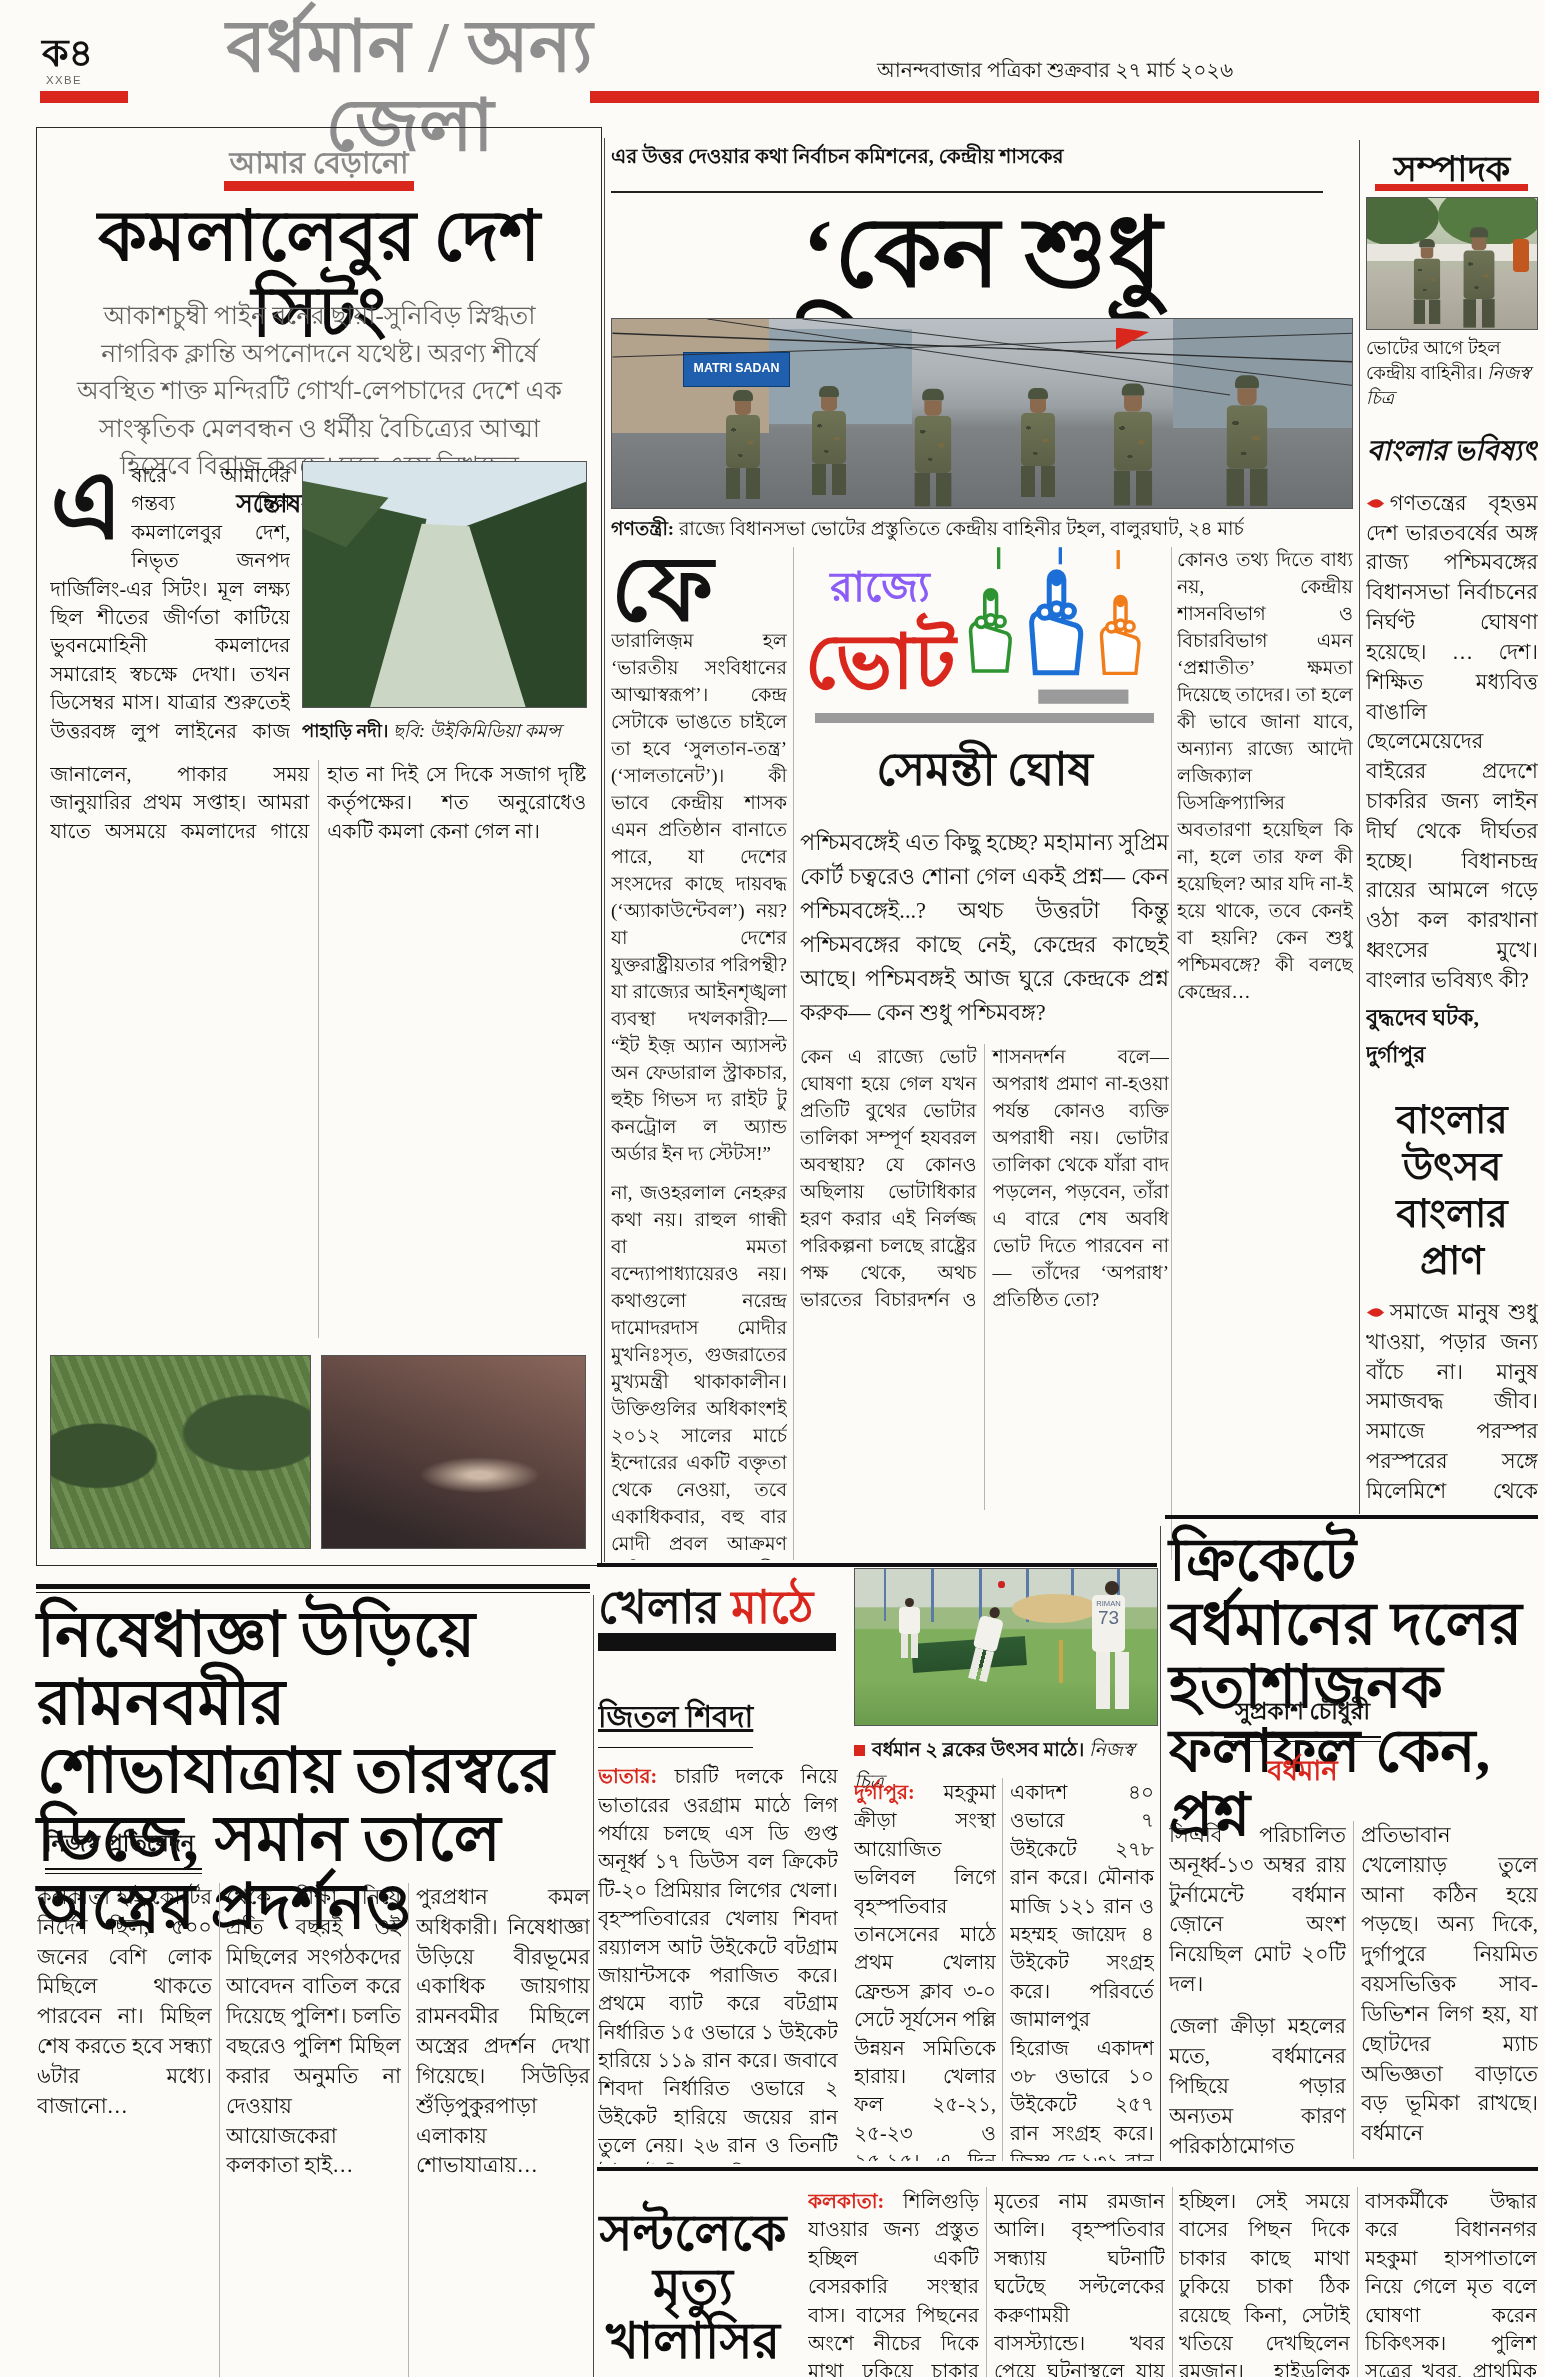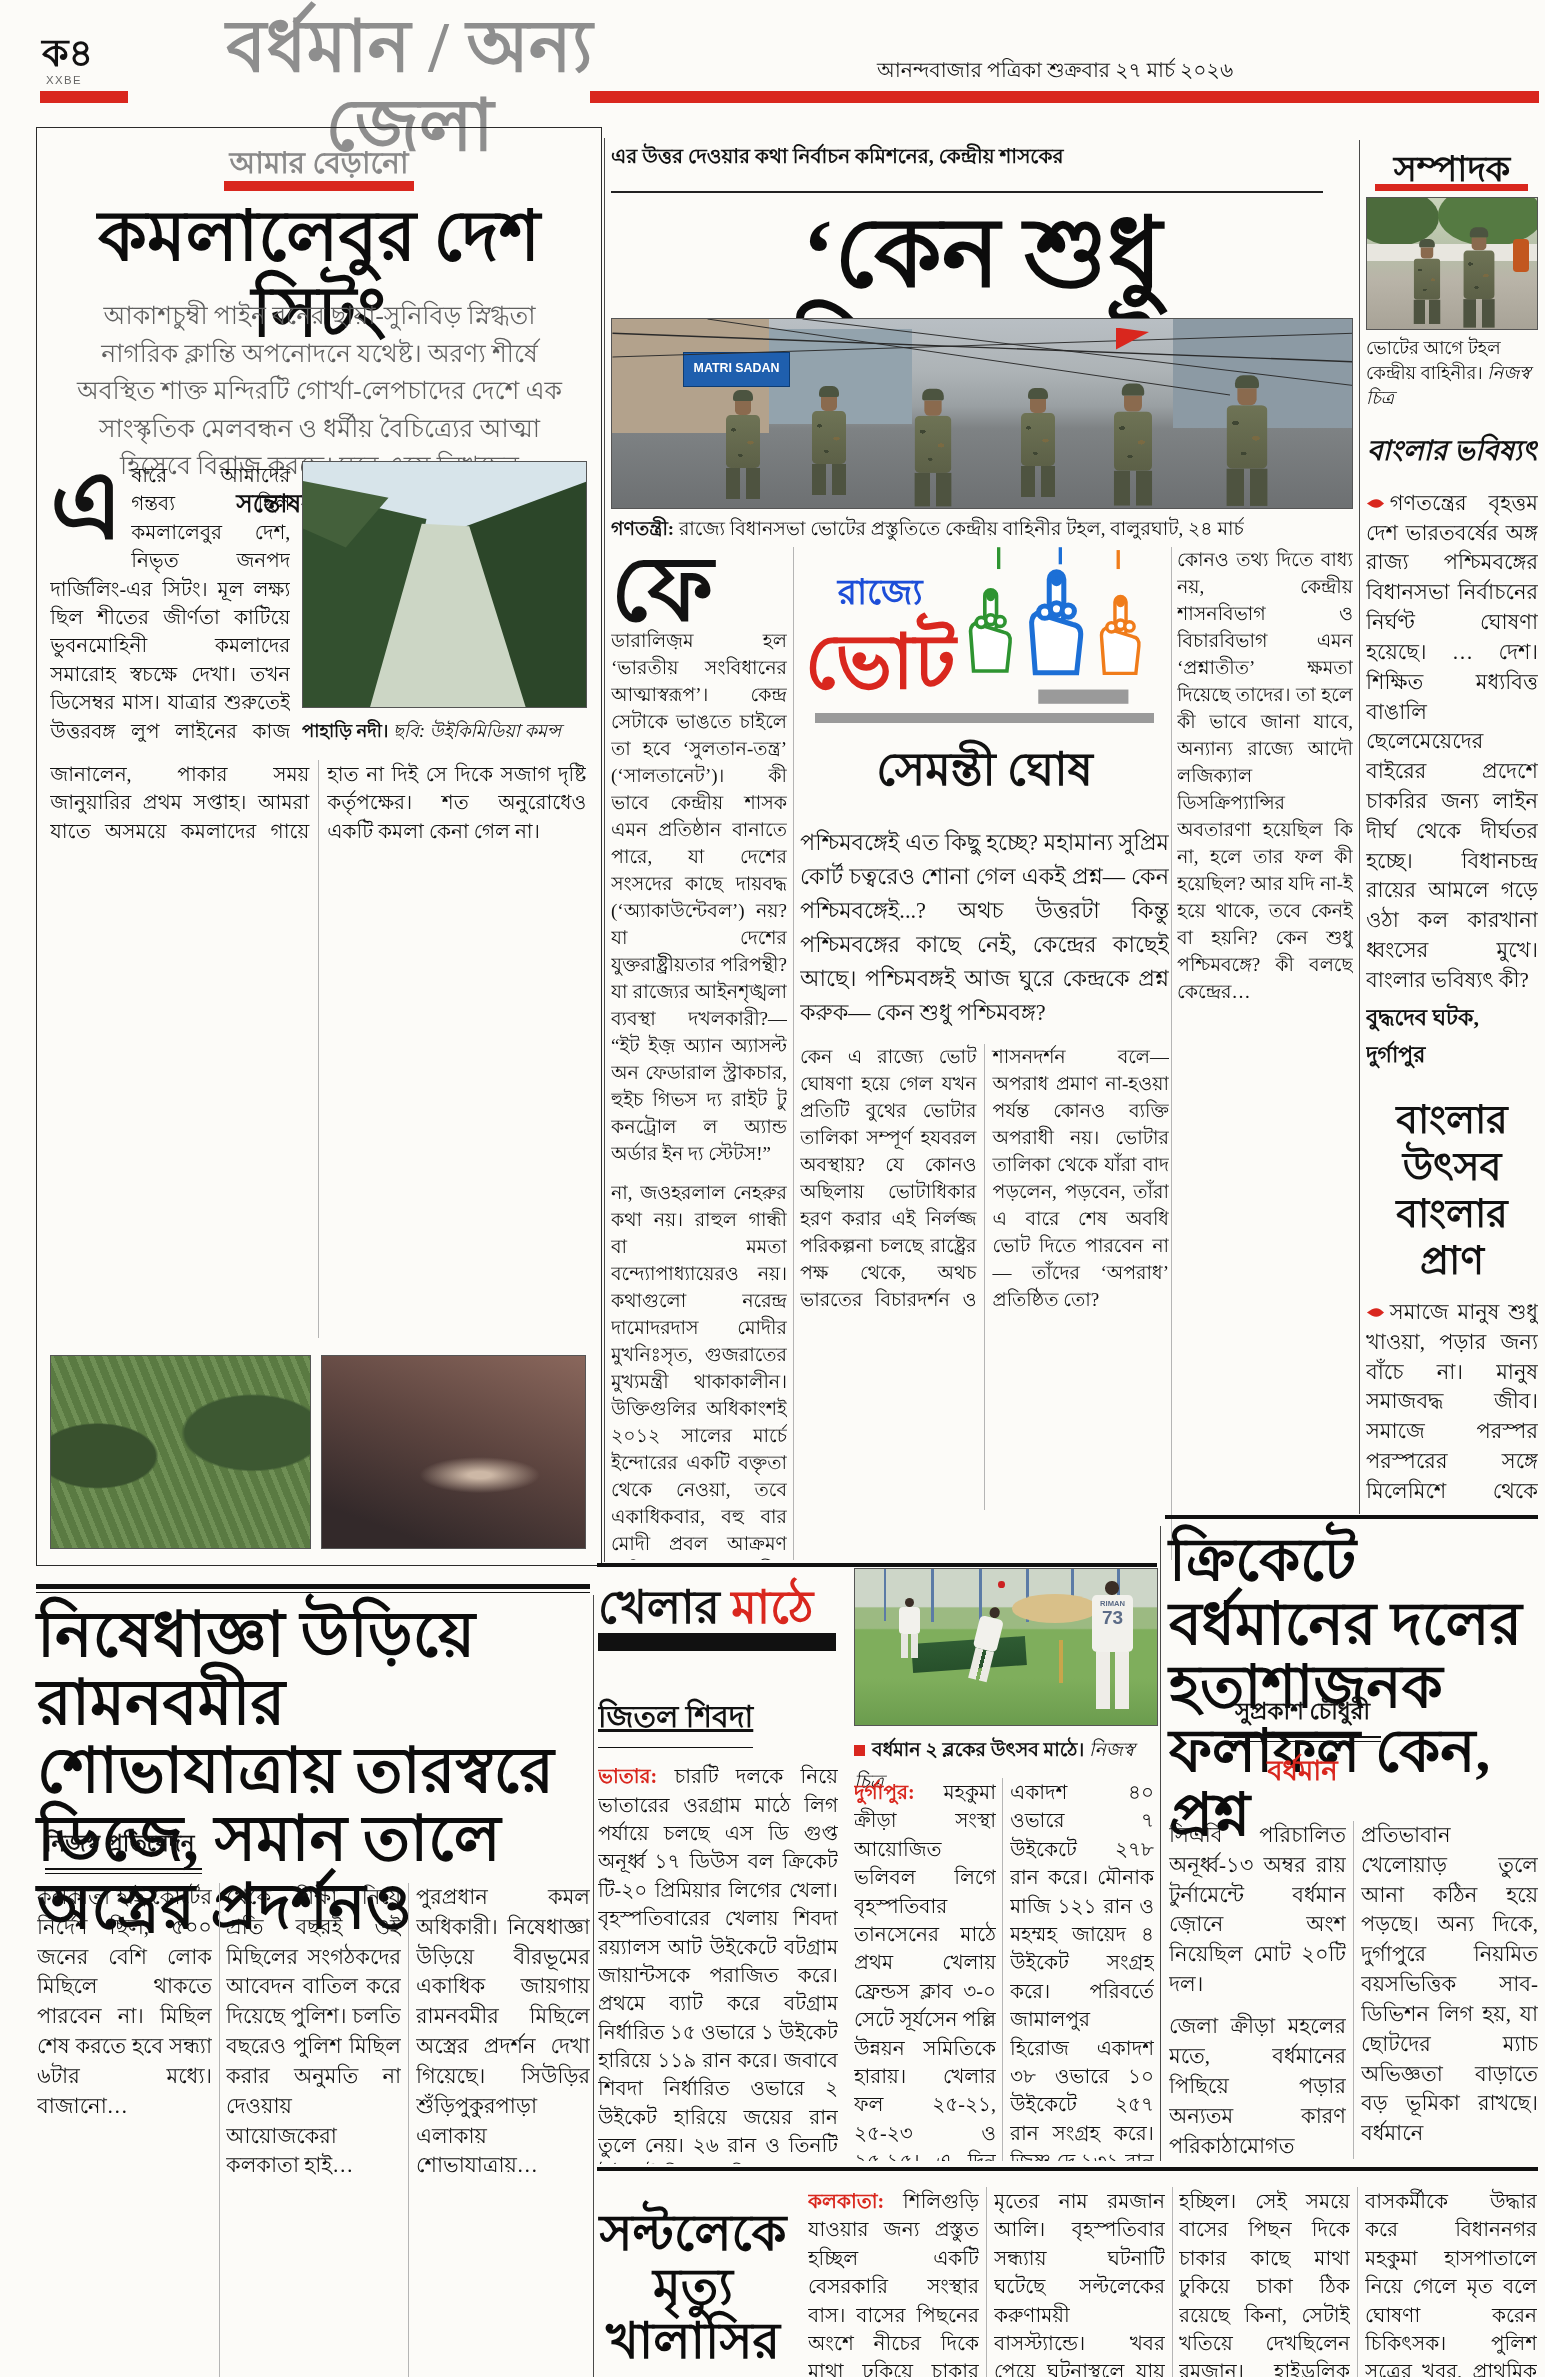--- a/index.html
+++ b/index.html
@@ -169,21 +169,21 @@
   <div class="abs jt body40 ovh" style="left:611px;top:547px;width:176px;height:1013px;">
     <span class="dropcap" style="font-size:90px;">ফে</span>
     <p>ডারালিজ়ম হল ‘ভারতীয় সংবিধানের আত্মাস্বরূপ’। কেন্দ্র সেটাকে ভাঙতে চাইলে তা হবে ‘সুলতান-তন্ত্র’ (‘সালতানেট’)। কী ভাবে কেন্দ্রীয় শাসক এমন প্রতিষ্ঠান বানাতে পারে, যা দেশের সংসদের কাছে দায়বদ্ধ (‘অ্যাকাউন্টেবল’) নয়? যা দেশের যুক্তরাষ্ট্রীয়তার পরিপন্থী? যা রাজ্যের আইনশৃঙ্খলা ব্যবস্থা দখলকারী?— “ইট ইজ় অ্যান অ্যাসল্ট অন ফেডারাল স্ট্রাকচার, হুইচ গিভস দ্য রাইট টু কনট্রোল ল অ্যান্ড অর্ডার ইন দ্য স্টেটস!”</p>
     <p>না, জওহরলাল নেহরুর কথা নয়। রাহুল গান্ধী বা মমতা বন্দ্যোপাধ্যায়েরও নয়। কথাগুলো নরেন্দ্র দামোদরদাস মোদীর মুখনিঃসৃত, গুজরাতের মুখ্যমন্ত্রী থাকাকালীন। উক্তিগুলির অধিকাংশই ২০১২ সালের মার্চে ইন্দোরের একটি বক্তৃতা থেকে নেওয়া, তবে একাধিকবার, বহু বার মোদী প্রবল আক্রমণ শানিয়েছেন কেন্দ্রীয় সরকারের রাজ্য প্রশাসনে হস্তক্ষেপ নিয়ে। বলেছেন ‘কম্পিটিটিভ-কোঅপারেটিভ ফেডারালিজ়ম’-এর কথা, রাজ্যের স্বশাসনের মাত্রা বাড়ানোর কথা। তাঁর দলও বলেছে, দশকের পর দশক। ১৯৮৭ সালে রাজীব গান্ধীর আমলে সারকারিয়া কমিশন যখন কেন্দ্র-রাজ্য ক্ষমতার ভারসাম্য রক্ষার কথা বলেছিল…</p>
   </div>
   <div class="colrule" style="left:793px;top:547px;height:1013px;"></div>
 
   <div class="abs ovh" style="left:800px;top:547px;width:369px;height:1013px;">
     <div style="display:flex;align-items:flex-end;justify-content:center;gap:4.8px;">
       <div style="text-align:center;padding-bottom:3.8px;">
-        <div class="b" style="font-size:35px;color:#1d4ed8;">রাজ্যে</div>
+        <div class="b" style="font-size:41px;color:#8b5cf6;">রাজ্যে</div>
         <div class="b" style="font-size:76px;color:var(--red);line-height:1;">ভোট</div>
       </div>
       <svg width="204" height="157" viewBox="0 0 430 330">
         <rect x="78" y="0" width="7" height="46" fill="#2e9431"></rect>
         <rect x="208" y="0" width="7" height="36" fill="#1c6fd6"></rect>
         <rect x="330" y="6" width="7" height="40" fill="#f07c1a"></rect>
         <g fill="#ffffff" stroke-width="8" transform="translate(20,90) scale(0.95)" stroke="#2e9431">
           <rect x="34" y="0" width="26" height="92" rx="13"></rect>
           <path d="M12 74 q-12 6 -9 26 l6 80 h74 l7 -64 q2 -20 -14 -22 z"></path>
           <circle cx="26" cy="72" r="11"></circle>
@@ -312,21 +312,21 @@
       <div class="whitekit" style="width:21px;height:27px;border-radius:3.8px;"></div>
       <div class="whitekit" style="width:17px;height:24px;margin-left:1.9px;background:linear-gradient(90deg,#e8e7e2 0 40%,transparent 40% 60%,#e8e7e2 60%);"></div>
     </div>
     <div class="cfig abs" style="left:119px;top:37px;transform:rotate(14deg);">
       <div class="head" style="width:10.5px;height:10.5px;margin-left:7.6px;"></div>
       <div class="whitekit" style="width:24px;height:33px;border-radius:4.8px;"></div>
       <div class="whitekit" style="width:19px;height:31px;margin-left:2.9px;background:linear-gradient(90deg,#eceae4 0 40%,transparent 40% 60%,#eceae4 60%);"></div>
     </div>
     <div class="cfig abs" style="left:237px;top:12.4px;">
       <div class="head" style="width:13.3px;height:13.3px;margin-left:13.3px;"></div>
-      <div class="whitekit c" style="width:41px;height:57px;border-radius:4.8px;color:#5b6b86;font-family:'Liberation Sans',sans-serif;font-weight:bold;">
+      <div class="whitekit c" style="width:33px;height:57px;border-radius:4.8px;color:#5b6b86;font-family:'Liberation Sans',sans-serif;font-weight:normal;">
         <div style="font-size:7.6px;padding-top:4.8px;">RIMAN</div>
         <div style="font-size:19px;line-height:1;">73</div>
       </div>
       <div class="whitekit" style="width:33px;height:57px;margin-left:3.8px;background:linear-gradient(90deg,#efede8 0 42%,transparent 42% 58%,#efede8 58%);"></div>
     </div>
     <div class="abs" style="left:204px;top:71px;width:3.8px;height:43px;background:#c9a54b;"></div>
   </div>
   <div class="abs" style="left:854px;top:1735px;width:304px;font-size:19px;">
     <span class="sqbullet"></span><span class="b">বর্ধমান ২ ব্লকের উৎসব মাঠে।</span>
     <span class="capt-credit">নিজস্ব চিত্র</span>

